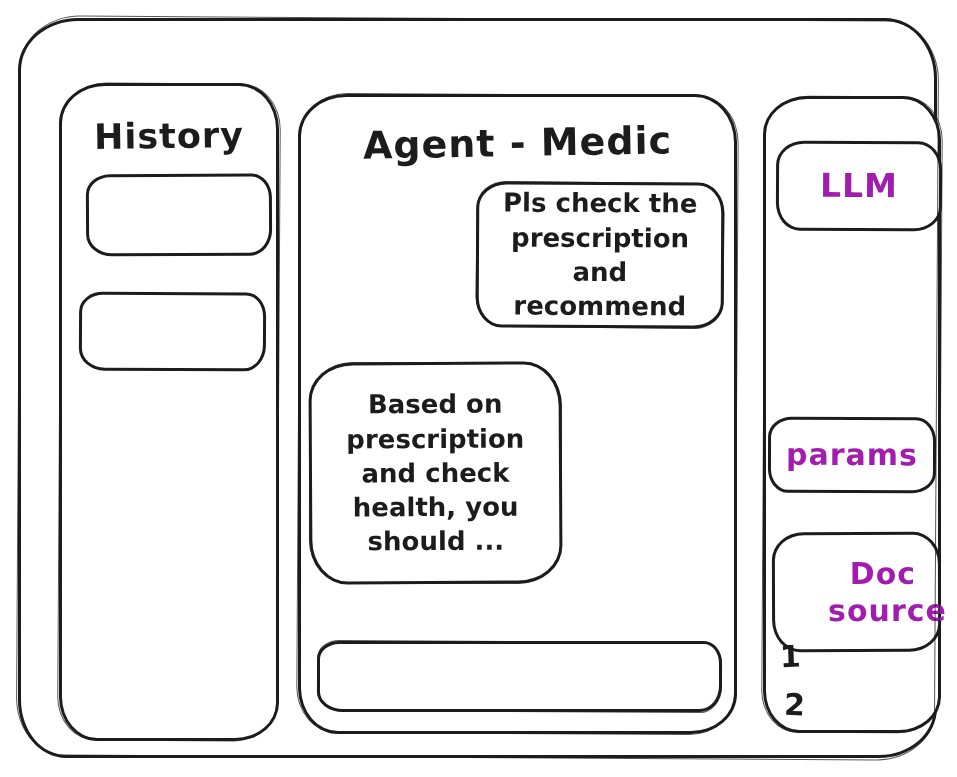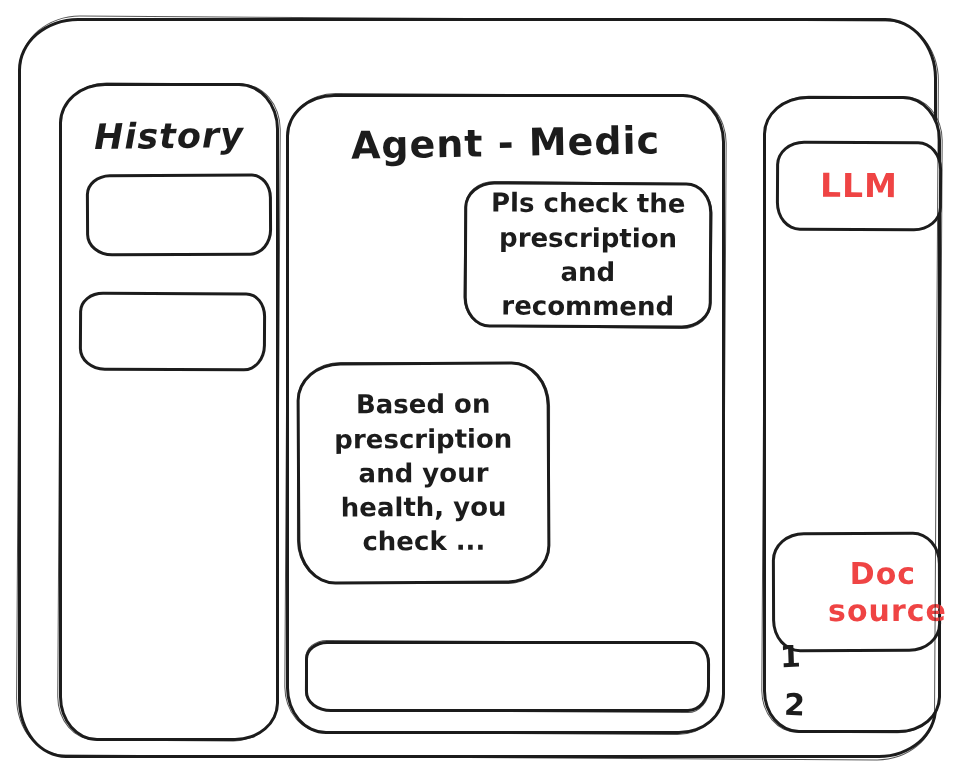--- a/index.html
+++ b/index.html
@@ -35,40 +35,39 @@
   .frame {
     left: 18px; top: 18px;
     width: 919px; height: 740px;
     border-radius: 60px 52px 58px 48px / 52px 60px 50px 58px;
   }
   
   .sidebar-left {
     left: 38px; top: 62px;
     width: 220px; height: 658px;
     border-radius: 46px 40px 44px 38px / 40px 46px 38px 44px;
-    font-style: italic;
   }
   .history-title {
     position: absolute;
     left: 0; top: 30px;
     width: 100%;
     text-align: center;
     font-size: 35px;
     font-weight: 700;
     letter-spacing: 1px;
     transform: rotate(-0.8deg);
   }
   .history-item {
     border-radius: 24px 20px 22px 26px / 20px 24px 26px 22px;
   }
   .history-item.one { left: 24px; top: 88px;  width: 186px; height: 82px; transform: rotate(-0.3deg); }
   .history-item.two { left: 17px; top: 206px; width: 187px; height: 79px; transform: rotate(0.3deg); }
   
   .chat-panel {
-    left: 265px; top: 73px;
+    left: 277px; top: 73px;
     width: 439px; height: 640px;
     border-radius: 48px 42px 46px 40px / 42px 48px 40px 46px;
   }
   .chat-title {
     position: absolute;
     left: 0; top: 24px;
     width: 100%;
     text-align: center;
     font-size: 38px;
     font-weight: 700;
@@ -113,21 +112,21 @@
     position: absolute;
     display: flex;
     align-items: center;
     justify-content: center;
     text-align: center;
     border: 3px solid #1c1c1c;
     background: #ffffff;
     box-sizing: border-box;
     font-family: "DejaVu Sans", sans-serif;
     font-weight: 700;
-    color: #ef4444;
+    color: #a21caf;
     letter-spacing: 1px;
     cursor: pointer;
     padding: 0;
     line-height: 1.25;
   }
   .tool-btn.llm {
     left: 10px; top: 42px; width: 166px; height: 90px;
     border-radius: 28px 24px 28px 24px / 24px 28px 24px 28px;
     font-size: 33px;
     transform: rotate(0.3deg);
@@ -175,27 +174,28 @@
       <div class="sketch history-item one"></div>
       <div class="sketch history-item two"></div>
     </aside>
 
     <main class="sketch dbl chat-panel">
       <div class="chat-title">Agent - Medic</div>
       <div class="sketch dbl bubble user">
         <span>Pls check the prescription and recommend</span>
       </div>
       <div class="sketch dbl bubble agent">
-        <span>Based on prescription and your health, you check ...</span>
+        <span>Based on prescription and check health, you should ...</span>
       </div>
       <div class="sketch dbl chat-input"></div>
     </main>
 
     <aside class="sketch dbl sidebar-right">
       <button class="tool-btn llm">LLM</button>
+      <button class="tool-btn params">params</button>
       <button class="tool-btn docsource">
         <span>Doc source</span>
       </button>
       <div class="doc-num n1">1</div>
       <div class="doc-num n2">2</div>
     </aside>
 
   </div>
 </div>
 

